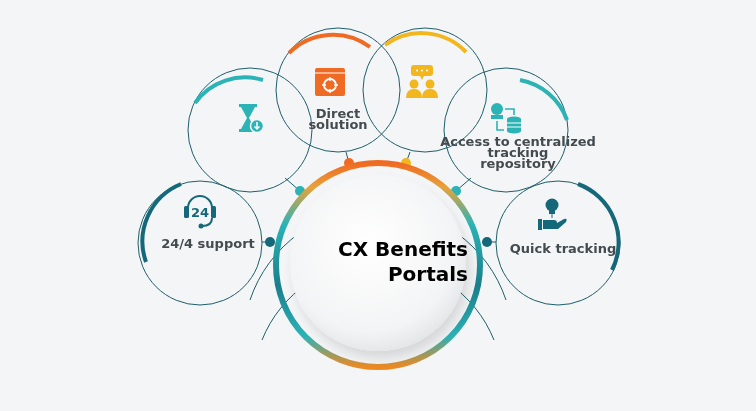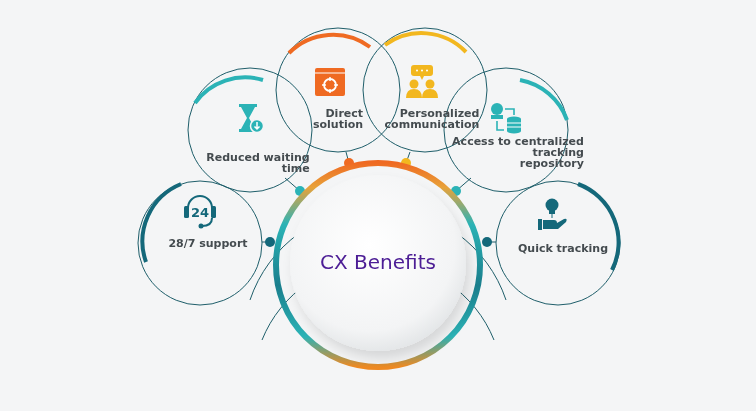--- a/index.html
+++ b/index.html
@@ -1,20 +1,20 @@
 <!DOCTYPE html>
 <html><head>
 <meta charset="utf-8">
 <style>
   html, body { margin:0; padding:0; }
   body { width:756px; height:411px; overflow:hidden; background:#f4f5f6; font-family:"DejaVu Sans", sans-serif; position:relative; }
   .canvas { position:absolute; left:0; top:0; width:756px; height:411px; }
   svg.lines { position:absolute; left:0; top:0; }
-  .label { position:absolute; text-align:right; font-weight:bold; color:#444b4f; font-size:11px; line-height:11px; transform:translate(-50%, 0);padding-left:16px; }
-  .center-title { position:absolute; left:378px; top:262px; transform:translate(-50%,-50%); width:180px; text-align:center; color:#4c1d95; font-weight:normal; font-size:20px; line-height:25px; }
+  .label { position:absolute; text-align:center; font-weight:bold; color:#444b4f; font-size:13px; line-height:11px; transform:translate(-50%, 0);padding-left:16px; }
+  .center-title { position:absolute; left:378px; top:262px; transform:translate(-50%,-50%); width:180px; text-align:right; color:#000000; font-weight:bold; font-size:20px; line-height:25px; }
 </style>
 </head>
 <body>
 
 <div class="canvas">
   <svg class="lines" width="756" height="411" viewBox="0 0 756 411">
     <defs>
       <linearGradient id="ringGrad" x1="0" y1="0" x2="0" y2="1">
         <stop offset="0" stop-color="#ef6a22"></stop>
         <stop offset="0.12" stop-color="#e8a23a"></stop>
@@ -138,39 +138,32 @@
     <g transform="translate(552,214)">
       <circle cx="0" cy="-9" r="6.5" fill="#14687a"></circle>
       <rect x="-3" y="-4" width="6" height="4" fill="#14687a"></rect>
       <line x1="0" y1="0" x2="0" y2="4" stroke="#14687a" stroke-width="1"></line>
       <rect x="-14" y="5" width="4" height="11" fill="#14687a"></rect>
       <path d="M -9 6 L 2 6 Q 5 6 5 9 L 12 5 Q 16 4 14 8 L 6 15 L -9 15 Z" fill="#14687a"></path>
     </g>
   </svg>
 
   <div class="label" style="left:200px; top:238px;">
-    <div>28/7 support</div>
-  </div>
-  <div class="label" style="left:250px; top:152px;">
-    <div>Reduced waiting</div>
-    <div>time</div>
+    <div>24/4 support</div>
   </div>
   <div class="label" style="left:330px; top:108px;">
     <div>Direct</div>
     <div>solution</div>
-  </div>
-  <div class="label" style="left:424px; top:108px;">
-    <div>Personalized</div>
-    <div>communication</div>
   </div>
   <div class="label" style="left:510px; top:136px;">
     <div>Access to centralized</div>
     <div>tracking</div>
     <div>repository</div>
   </div>
   <div class="label" style="left:555px; top:243px;">
     <div>Quick tracking</div>
   </div>
 
   <div class="center-title">
     <div>CX Benefits</div>
+    <div>Portals</div>
   </div>
 </div>
 
 </body></html>

